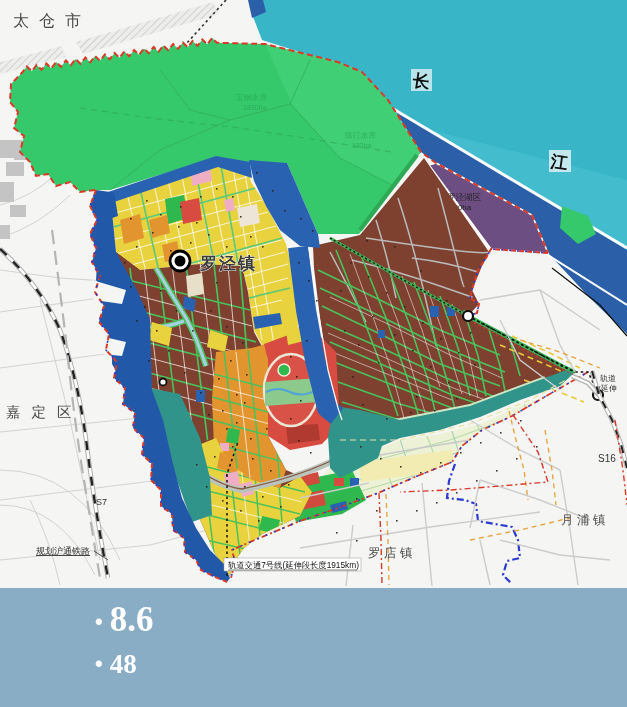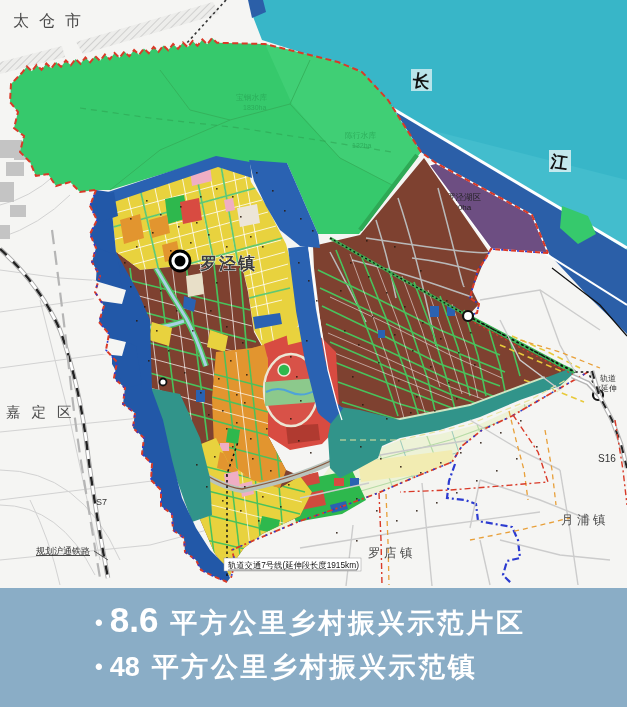--- a/index.html
+++ b/index.html
@@ -1,20 +1,20 @@
 <!DOCTYPE html>
 <html><head>
 <meta charset="utf-8">
 <style>
 html,body{margin:0;padding:0;width:627px;height:707px;overflow:hidden;background:#fff;}
 #wrap{position:relative;width:627px;height:707px;font-family:"Liberation Sans",sans-serif;}
 #banner{position:absolute;left:0;top:588px;width:627px;height:119px;background:#8aadc6;color:#fff;}
 .bl{position:absolute;left:95px;white-space:nowrap;display:flex;align-items:baseline;}
 .bullet{font-size:22px;font-weight:bold;margin-right:7px;position:relative;top:-2px;}
-.num{font-weight:bold;margin-right:12px;font-family:Liberation Sans, sans-serif;}
+.num{font-weight:bold;font-family:Liberation Serif, serif;}
 .cn{font-size:27px;font-weight:bold;letter-spacing:2.6px;}
 </style>
 </head>
 <body>
 <div id="wrap">
 <svg xmlns="http://www.w3.org/2000/svg" width="627" height="588" viewBox="0 0 627 588" style="position:absolute;top:0;left:0">
 <defs>
 <pattern id="hatch" width="5" height="5" patternUnits="userSpaceOnUse" patternTransform="rotate(45)">
           <rect width="5" height="5" fill="#ededeb"></rect>
           <line x1="0" y1="0" x2="0" y2="5" stroke="#bdbdbd" stroke-width="1.2"></line>
@@ -617,22 +617,20 @@
 <circle cx="180" cy="261" r="5.5" fill="#000"></circle>
 
 <text x="200" y="269" font-size="17" font-weight="bold" fill="#3c3c3c" stroke="#ffffff" stroke-width="0.7" paint-order="stroke" font-family="Liberation Sans,sans-serif" letter-spacing="2">罗泾镇</text>
 </svg>
 
 <div id="banner">
 
 <div class="bl" style="top:12px;">
         <span class="bullet">•</span>
         <span class="num" style="font-size:35px;">8.6</span>
-        <span class="cn">平方公里乡村振兴示范片区</span>
       </div>
 
 <div class="bl" style="top:61px;">
         <span class="bullet">•</span>
         <span class="num" style="font-size:27px;">48</span>
-        <span class="cn">平方公里乡村振兴示范镇</span>
       </div>
 </div>
 </div>
 
 </body></html>

